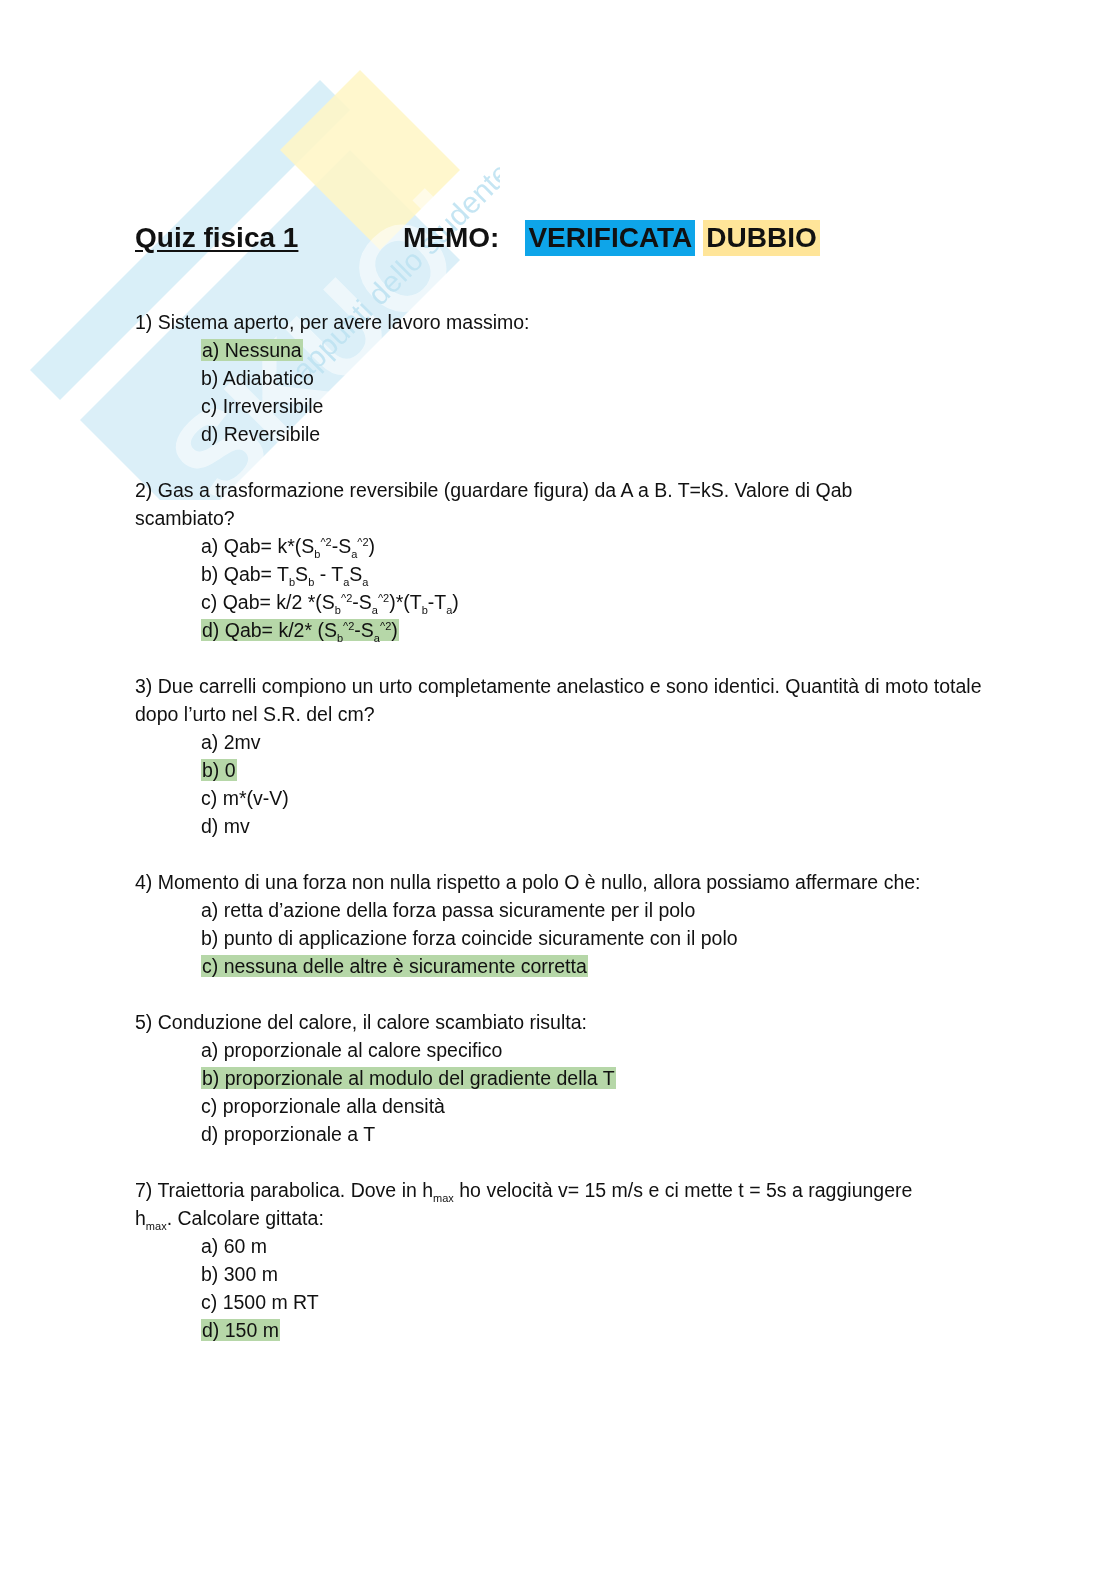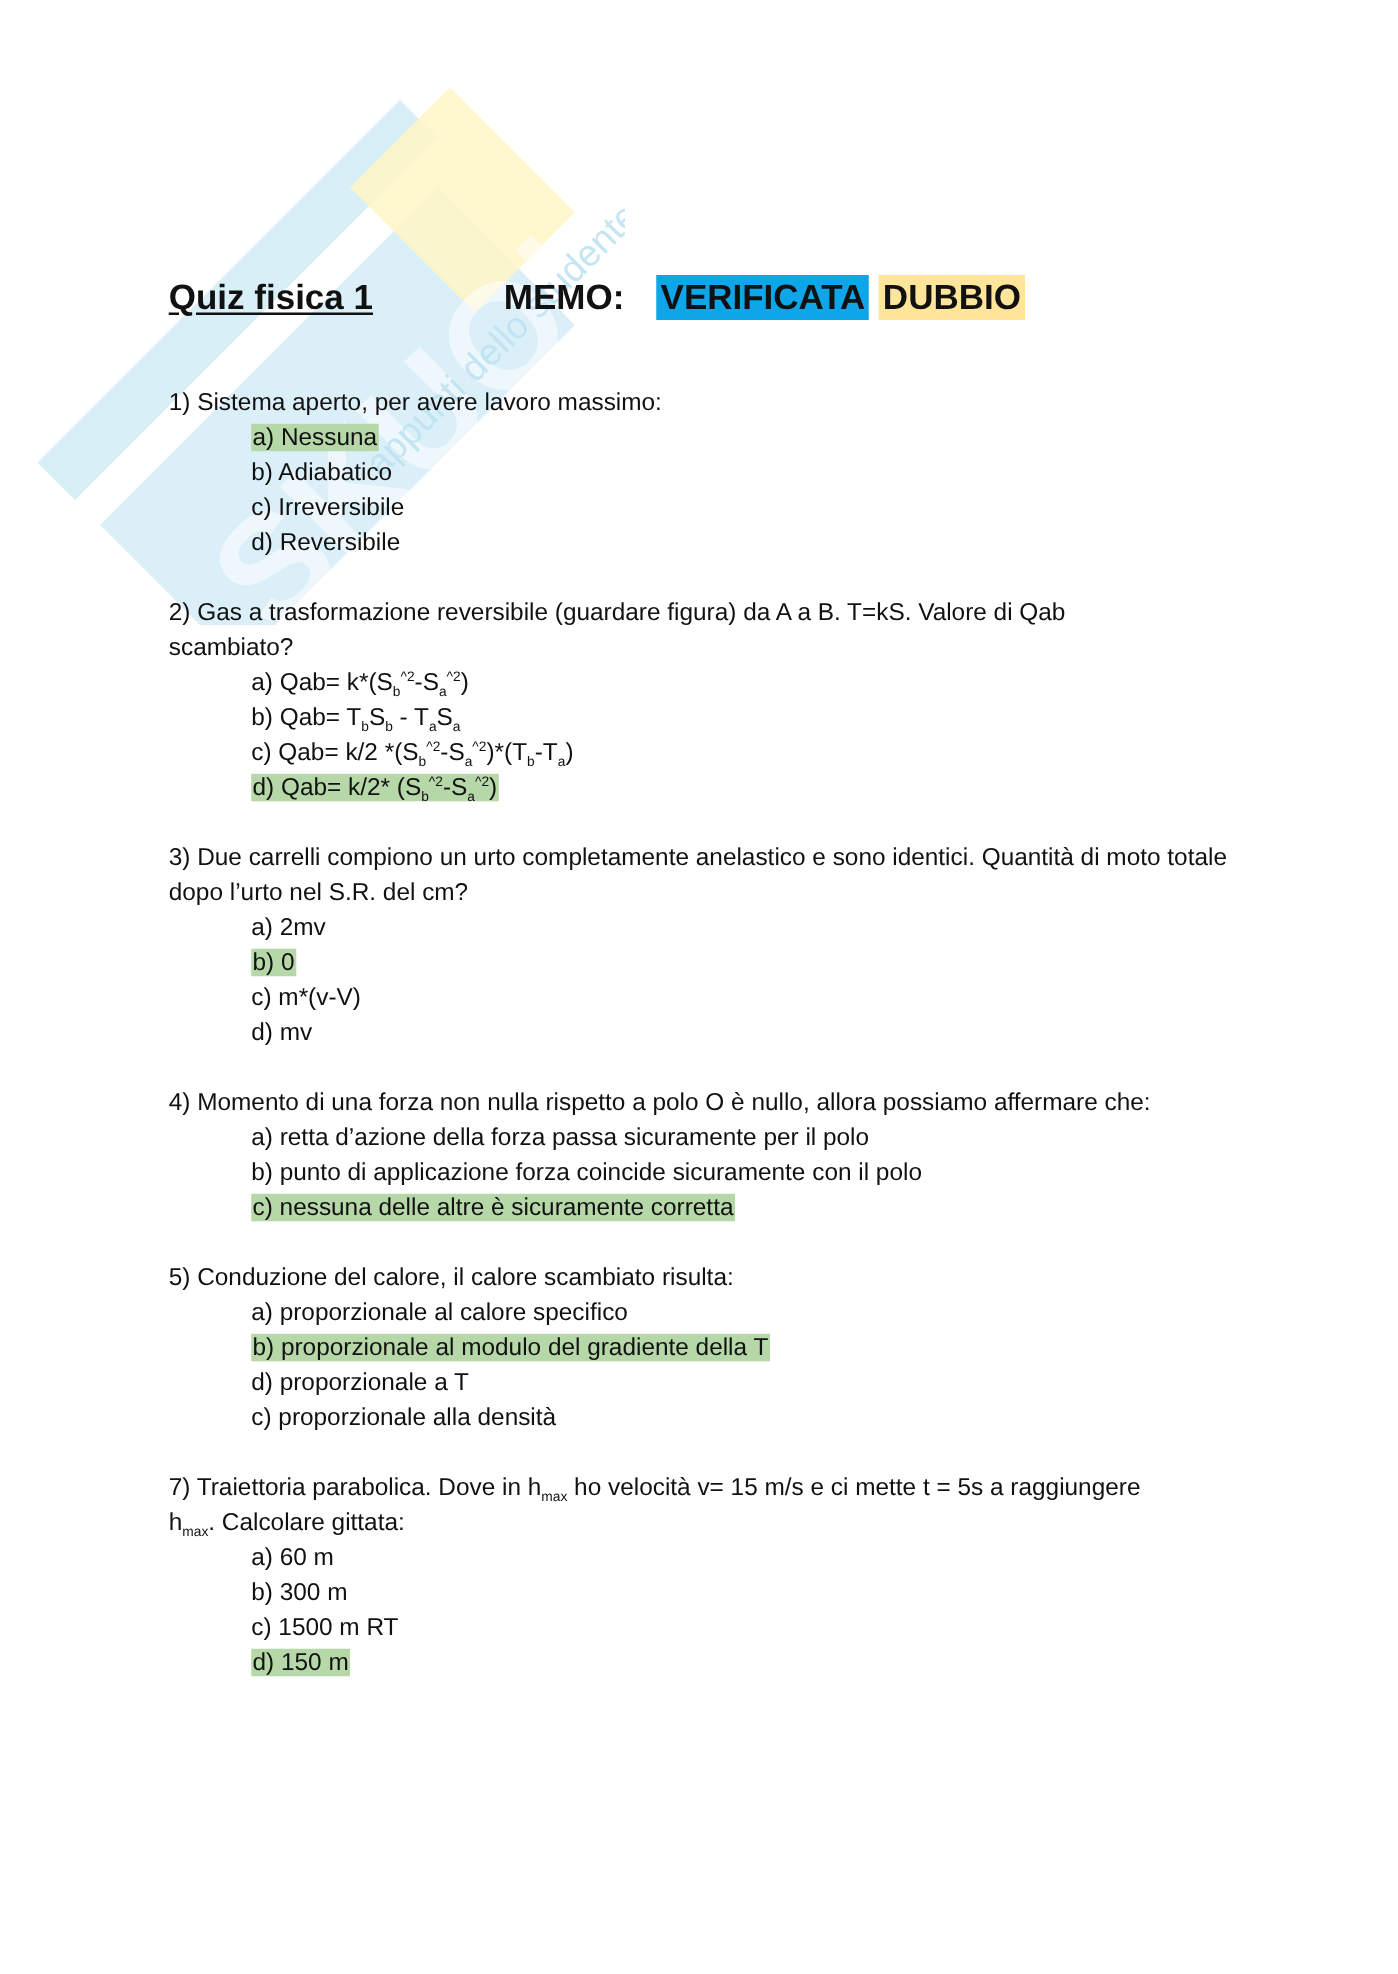--- a/index.html
+++ b/index.html
@@ -80,22 +80,22 @@
       <li class="opt"><span>b) punto di applicazione forza coincide sicuramente con il polo</span></li>
       <li class="opt"><span class="hl">c) nessuna delle altre è sicuramente corretta</span></li>
     </ul>
   </div>
 
   <div class="question">
     <p class="q-text">5) Conduzione del calore, il calore scambiato risulta:</p>
     <ul class="options">
       <li class="opt"><span>a) proporzionale al calore specifico</span></li>
       <li class="opt"><span class="hl">b) proporzionale al modulo del gradiente della T</span></li>
+      <li class="opt"><span>c) proporzionale alla densità</span></li>
       <li class="opt"><span>d) proporzionale a T</span></li>
-      <li class="opt"><span>c) proporzionale alla densità</span></li>
     </ul>
   </div>
 
   <div class="question">
     <p class="q-text"><span>7) Traiettoria parabolica. Dove in h</span><sub>max</sub><span> ho velocità v= 15 m/s e ci mette t = 5s a raggiungere</span><br><span>h</span><sub>max</sub><span>. Calcolare gittata:</span></p>
     <ul class="options">
       <li class="opt"><span>a) 60 m</span></li>
       <li class="opt"><span>b) 300 m</span></li>
       <li class="opt"><span>c) 1500 m RT</span></li>
       <li class="opt"><span class="hl">d) 150 m</span></li>

